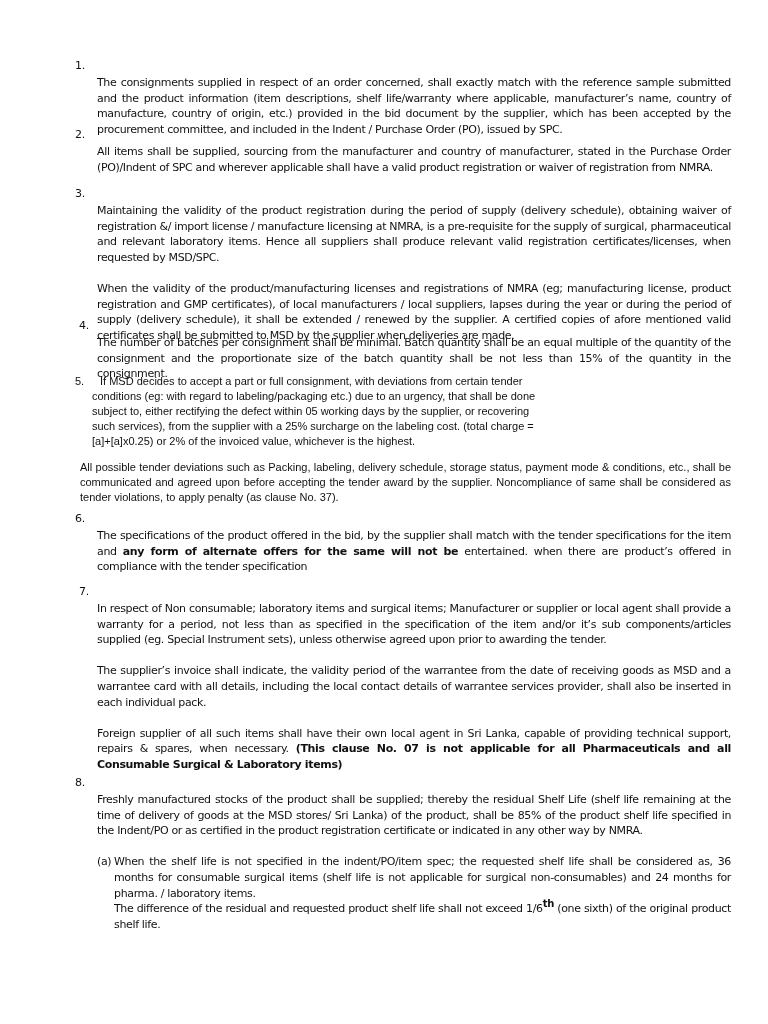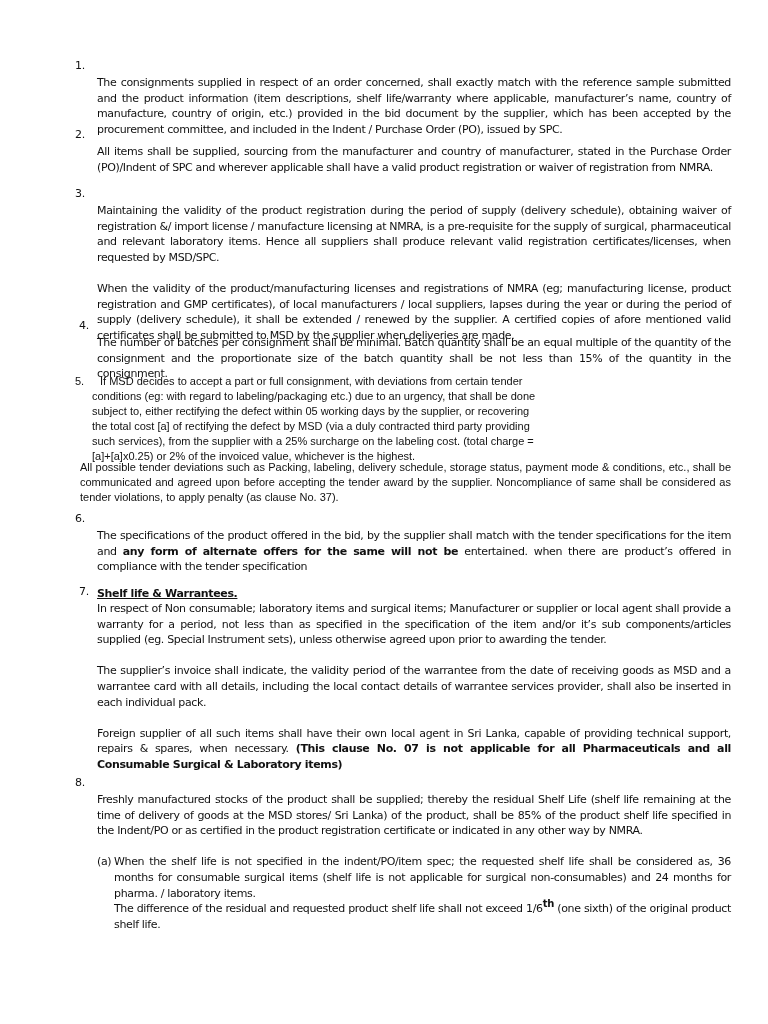--- a/index.html
+++ b/index.html
@@ -57,39 +57,35 @@
         <p>The number of batches per consignment shall be minimal. Batch quantity shall be an equal multiple of the quantity of the consignment and the proportionate size of the batch quantity shall be not less than 15% of the quantity in the consignment.</p>
       </div>
   </div>
 
   <div class="blk arial" style="top:374px; text-align:left;">
     <span class="num">5.</span>
     <div style="margin-left:17px;">
       <div style="margin-left:8px;">If MSD decides to accept a part or full consignment, with deviations from certain tender</div>
       <div>conditions (eg: with regard to labeling/packaging etc.) due to an urgency, that shall be done</div>
       <div>subject to, either rectifying the defect within 05 working days by the supplier, or recovering</div>
-      <div>the total cost [a] of rectifying the defect by MSD (via a duly contracted third party providing</div>
       <div>such services), from the supplier with a 25% surcharge on the labeling cost. (total charge =</div>
       <div>[a]+[a]x0.25) or 2% of the invoiced value, whichever is the highest.</div>
     </div>
   </div>
   <div class="blk arial" style="top:460px; left:80px; width:651px;">
     <p style="margin:0;">All possible tender deviations such as Packing, labeling, delivery schedule, storage status, payment mode &amp; conditions, etc., shall be communicated and agreed upon before accepting the tender award by the supplier. Noncompliance of same shall be considered as tender violations, to apply penalty (as clause No. 37).</p>
   </div>
 
   <div class="blk" style="top:511px;">
     <span class="num">6.</span>
     <div class="txt">
         <p><span>The specifications of the product offered in the bid, by the supplier shall match with the tender specifications for the item and </span><b>any form of alternate offers for the same will not be</b><span> entertained. when  there are product’s offered in compliance with the tender specification</span></p>
       </div>
   </div>
 
-  <div class="blk" style="top:569px;">
-    <div class="txt"><span class="heading">Shelf life &amp; Warrantees.</span></div>
-  </div>
 
   <div class="blk" style="top:584px;">
     <span class="num" style="left:4px;">7.</span>
     <div class="txt">
       <p>In respect of Non consumable; laboratory items and  surgical items; Manufacturer or supplier  or local agent shall provide a warranty for a period, not less than as specified in the specification of the item and/or it’s sub components/articles supplied (eg. Special Instrument sets), unless otherwise agreed upon prior to awarding the tender.</p>
       <div class="gap"></div>
       <p>The supplier’s invoice shall indicate, the validity period of the warrantee from the date of receiving goods as MSD and a warrantee card with all details, including the local contact details of warrantee services provider, shall also be inserted in each individual pack.</p>
       <div class="gap"></div>
       <p><span>Foreign supplier of all such items shall have their own local agent in Sri Lanka, capable of  providing technical support, repairs &amp; spares, when necessary. </span><b>(This clause No. 07 is not applicable for all Pharmaceuticals and all Consumable Surgical &amp; Laboratory items)</b></p>
     </div>

